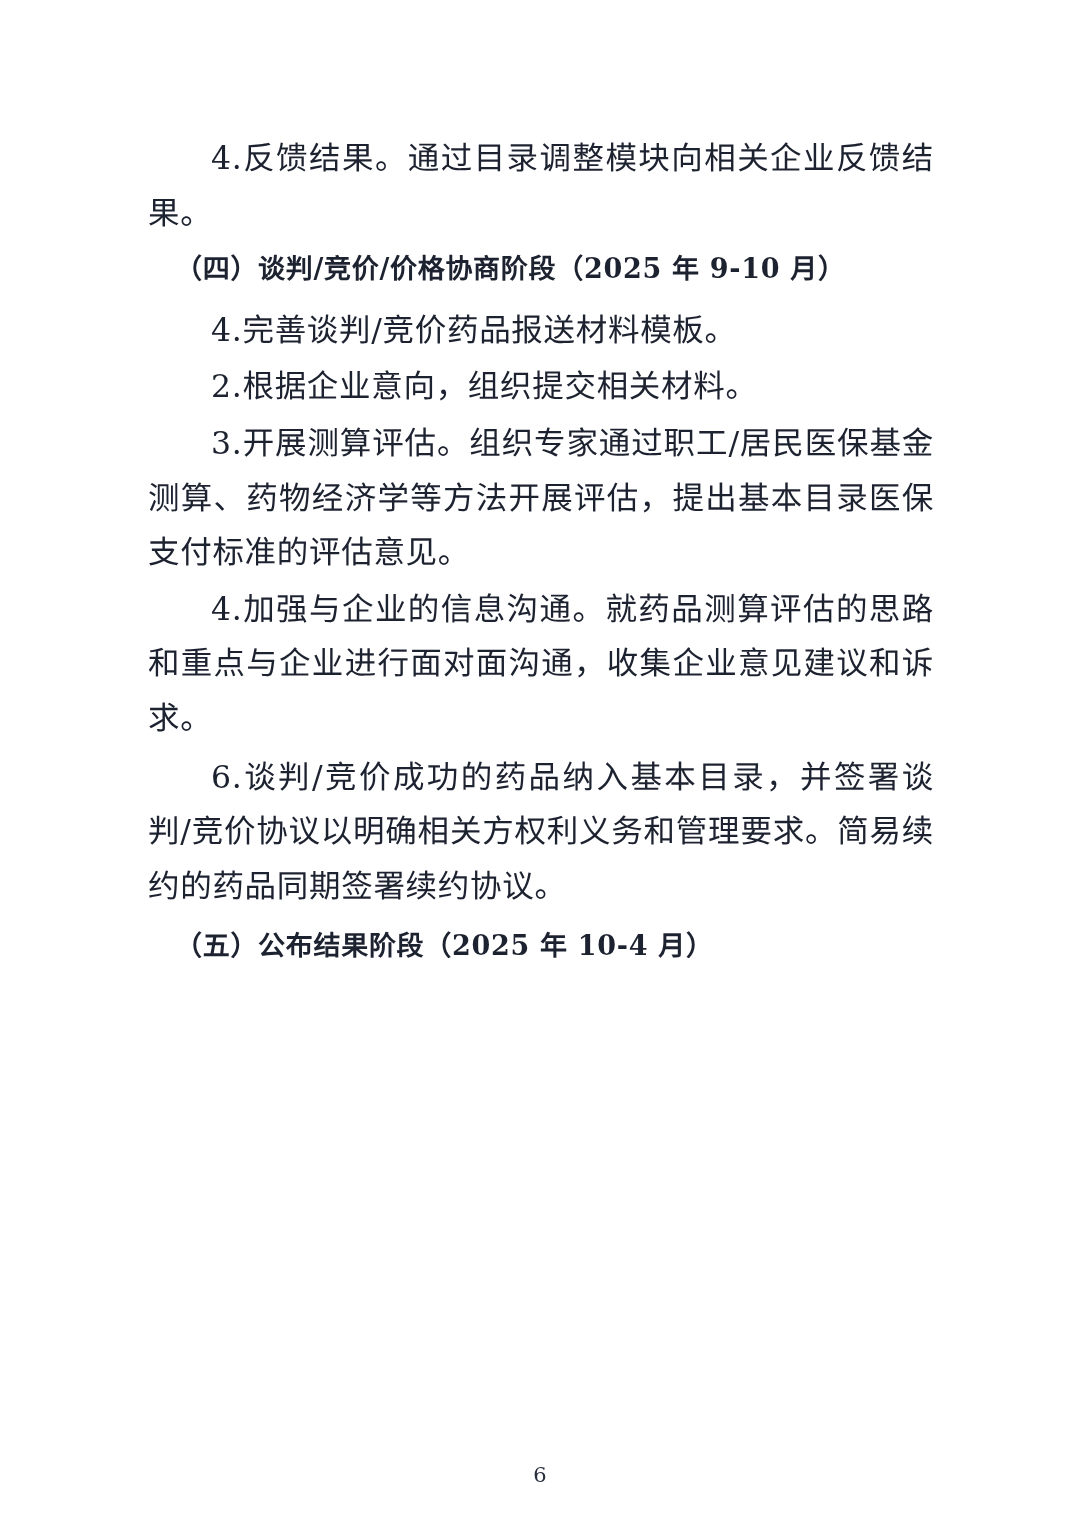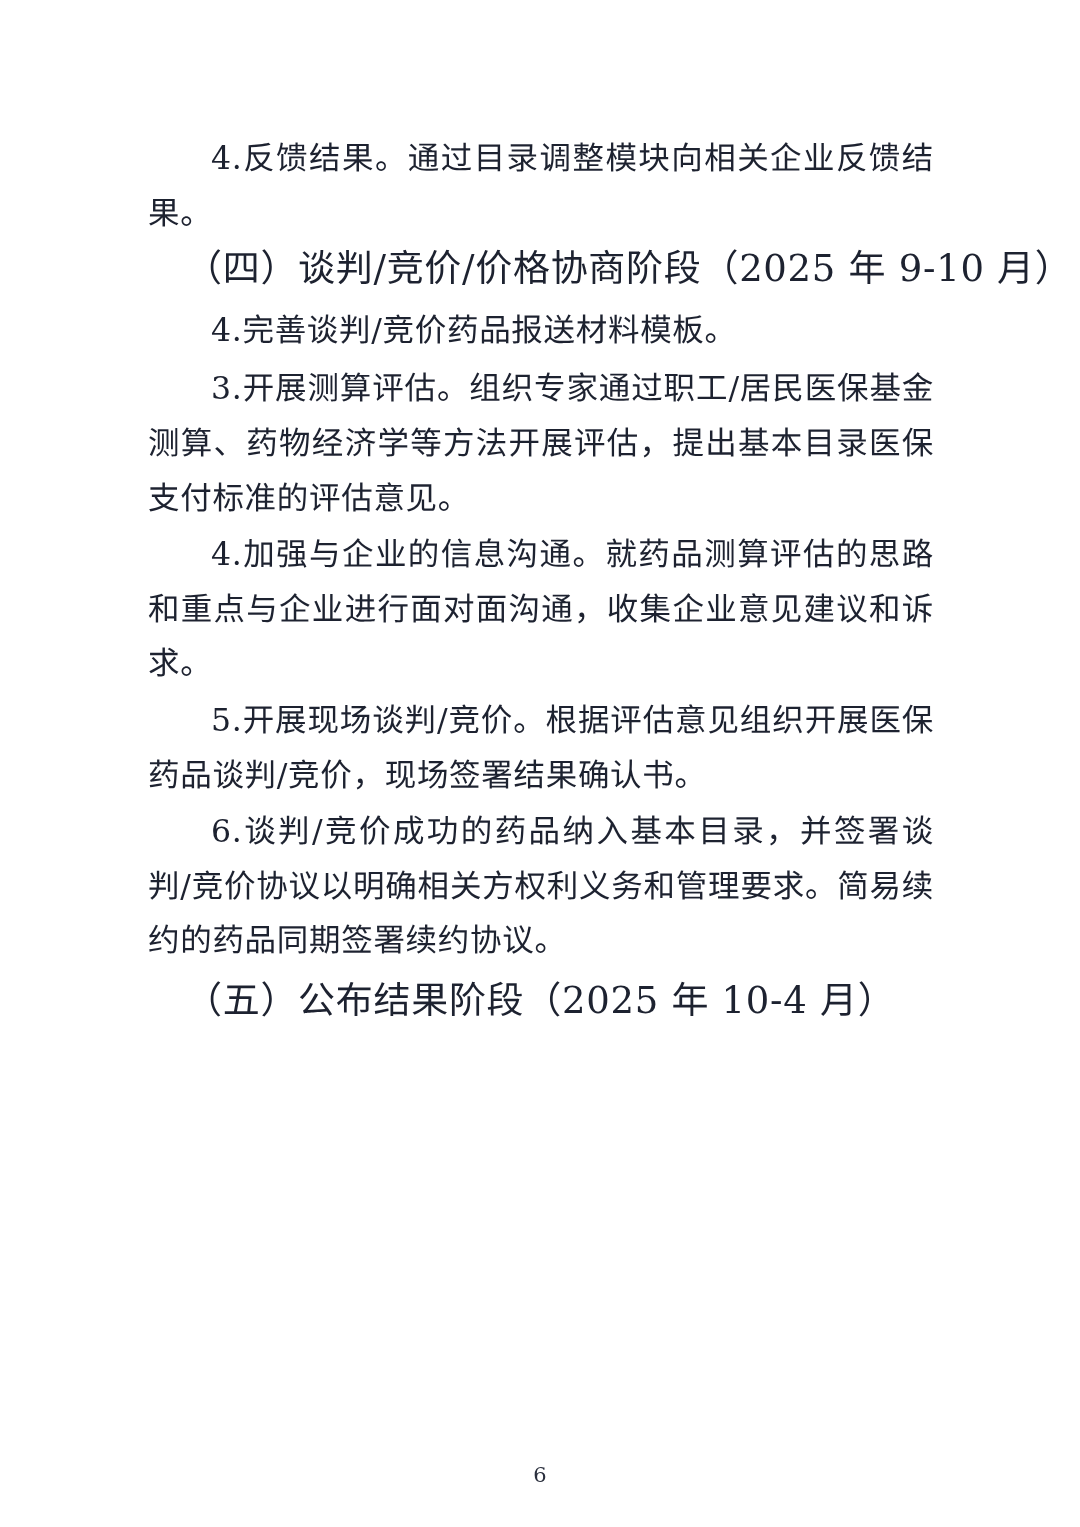--- a/index.html
+++ b/index.html
@@ -39,27 +39,28 @@
     text-align: justify;
     text-justify: inter-character;
     text-indent: 2em;
     letter-spacing: 0.7px;
     font-weight: 400;
     word-break: break-all;
     -webkit-font-smoothing: antialiased;
   }
   .heading {
     margin: 0;
-    font-size: 37px;
+    font-size: 27px;
     line-height: 54.6px;
     color: #1d2230;
     text-indent: 1em;
     letter-spacing: 0.7px;
     white-space: nowrap;
     color: #1d2230;
+    font-weight: bold;
   }
   .gap-sm { height: 2px; }
   .gap-md { height: 6px; }
   .page-footer {
     position: absolute;
     left: 0;
     bottom: 0;
     width: 1080px;
     height: 120px;
   }
@@ -88,32 +89,32 @@
     <div class="gap-sm"></div>
 
     <p class="heading">（四）谈判/竞价/价格协商阶段（2025 年 9-10 月）</p>
 
     <div class="gap-md"></div>
 
     <p class="para">4.完善谈判/竞价药品报送材料模板。</p>
 
     <div class="gap-sm"></div>
 
+    <p class="para">2.根据企业意向，组织提交相关材料。</p>
 
     <div class="gap-sm"></div>
 
     <p class="para">3.开展测算评估。组织专家通过职工/居民医保基金测算、药物经济学等方法开展评估，提出基本目录医保支付标准的评估意见。</p>
 
     <div class="gap-sm"></div>
 
     <p class="para">4.加强与企业的信息沟通。就药品测算评估的思路和重点与企业进行面对面沟通，收集企业意见建议和诉求。</p>
 
     <div class="gap-sm"></div>
 
-    <p class="para">5.开展现场谈判/竞价。根据评估意见组织开展医保药品谈判/竞价，现场签署结果确认书。</p>
 
     <div class="gap-sm"></div>
 
     <p class="para">6.谈判/竞价成功的药品纳入基本目录，并签署谈判/竞价协议以明确相关方权利义务和管理要求。简易续约的药品同期签署续约协议。</p>
 
     <div class="gap-sm"></div>
 
 
     <div class="gap-sm"></div>
 

